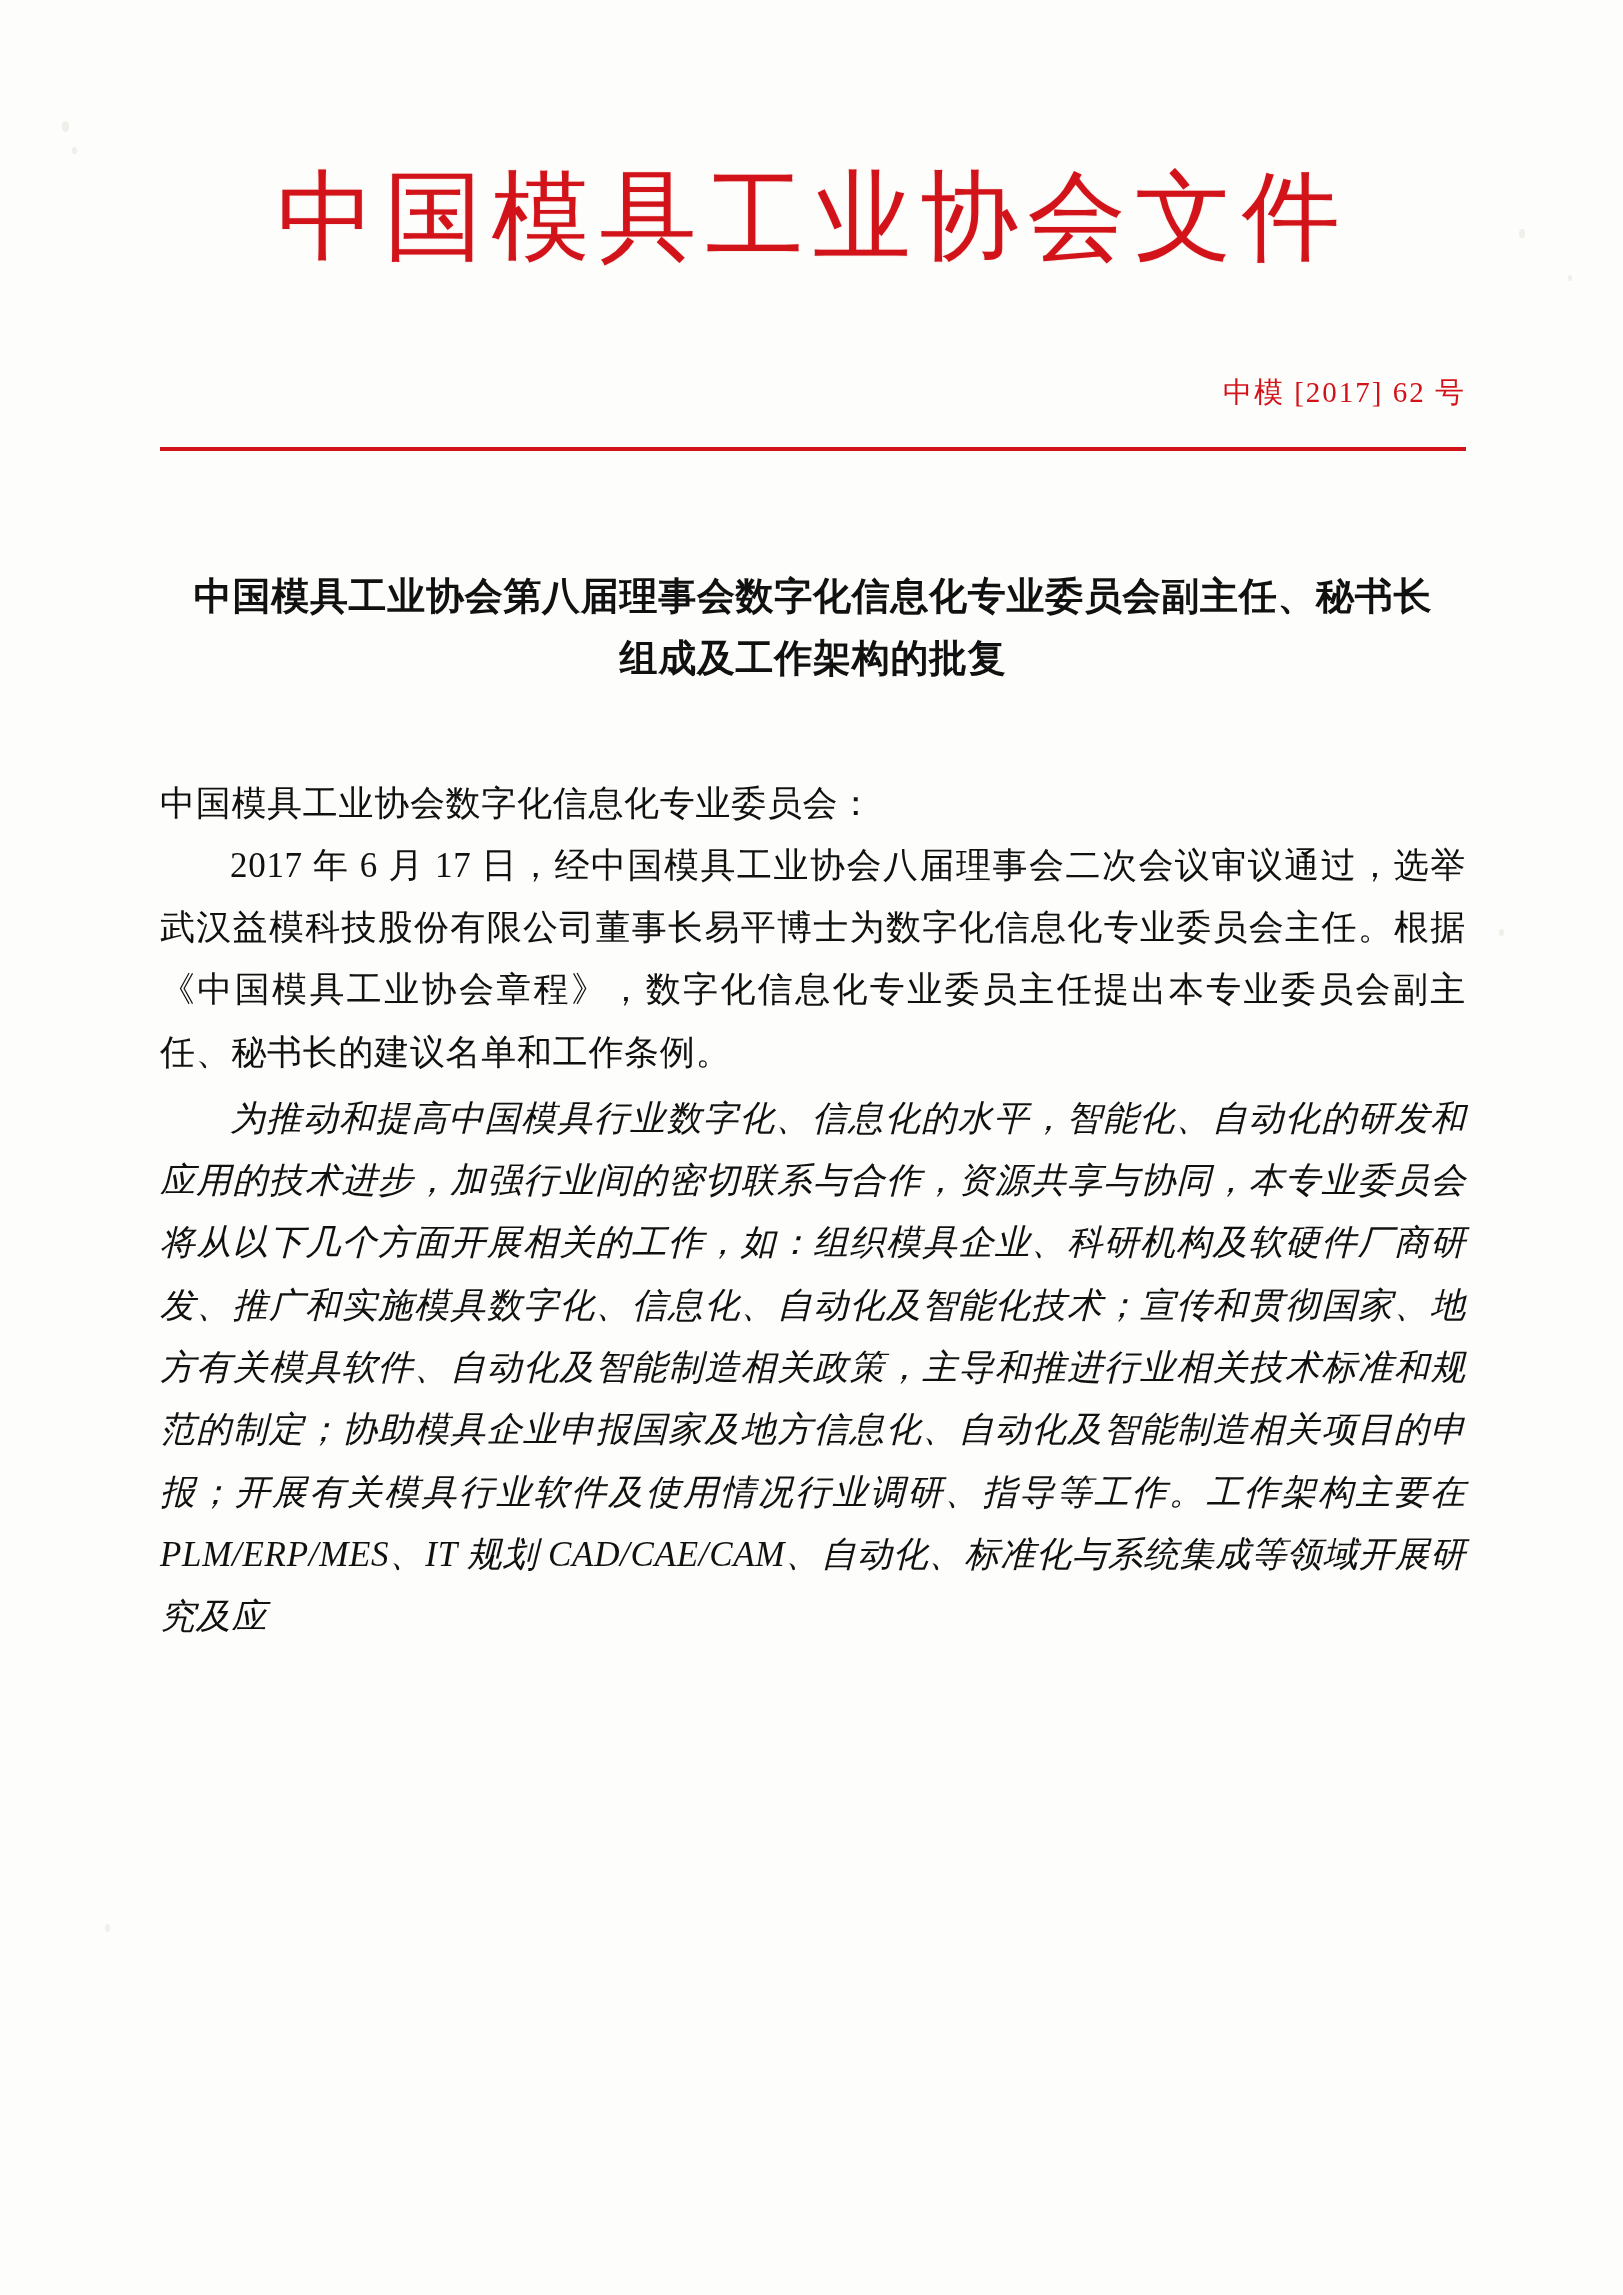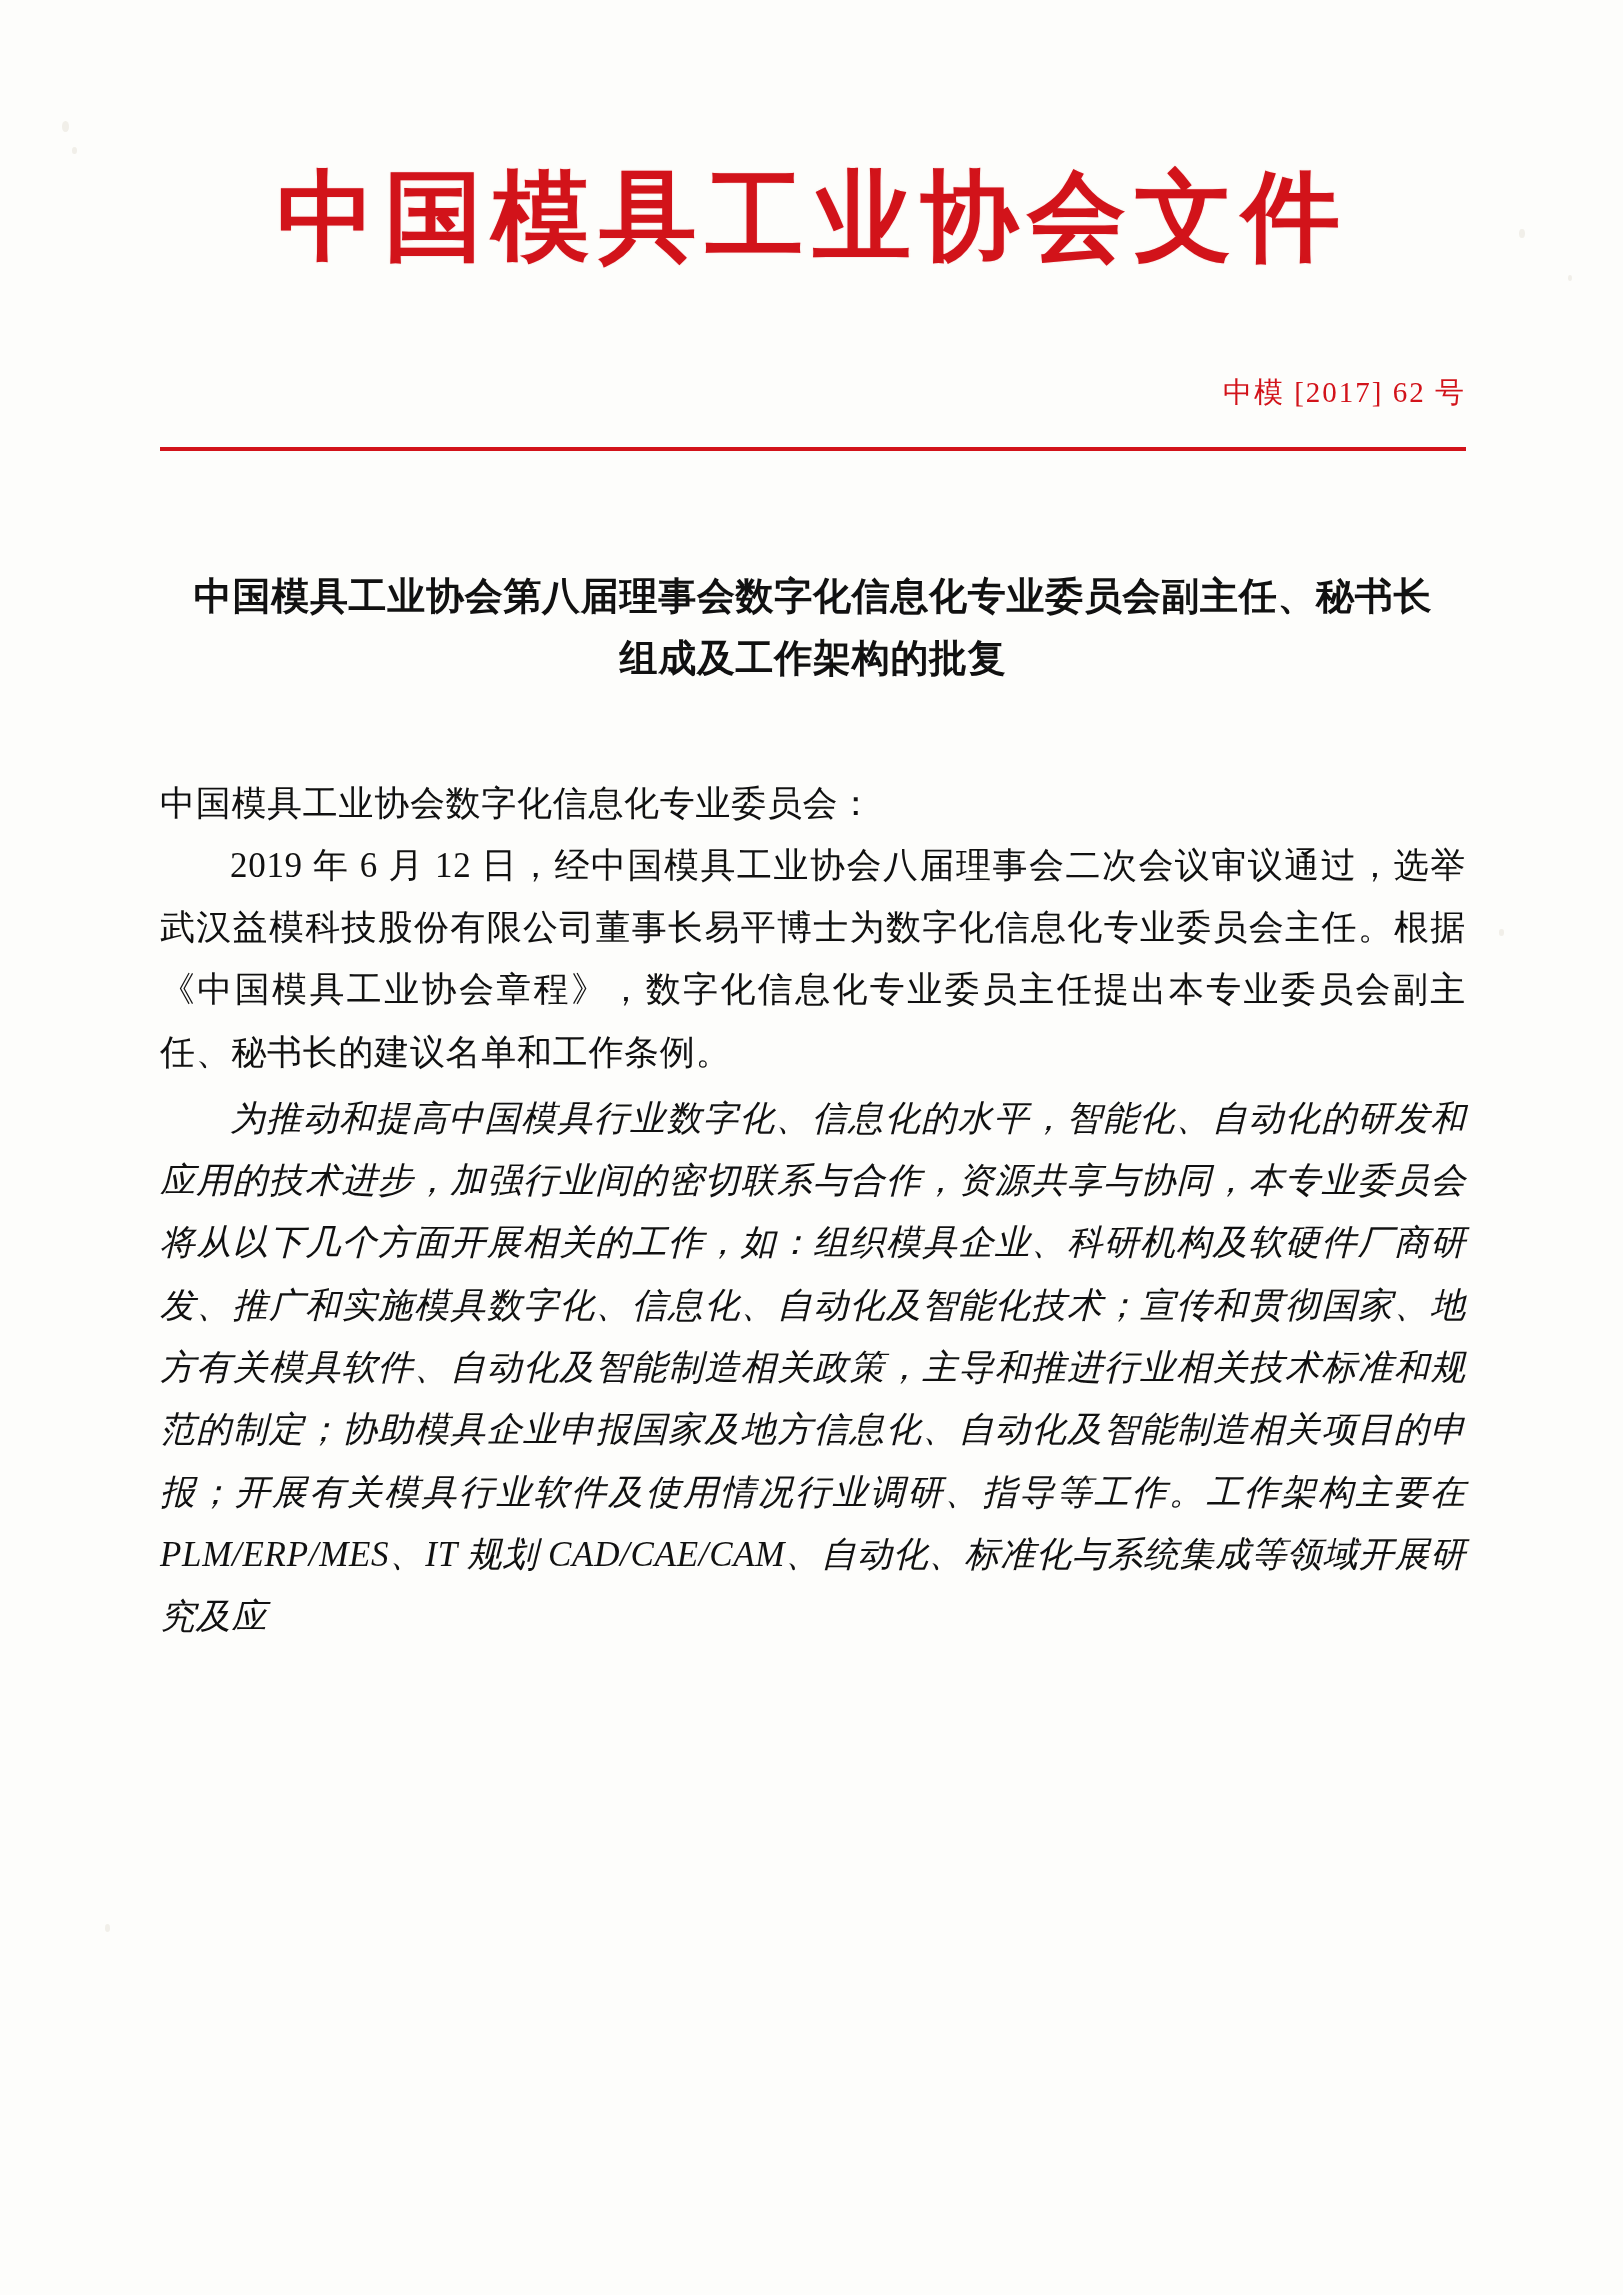--- a/index.html
+++ b/index.html
@@ -28,21 +28,21 @@
     position: absolute;
     left: 160px;
     top: 0;
     width: 1306px;
     height: 2295px;
   }
   .doc-title {
     text-align: center;
     color: #d2131a;
     font-family: "Liberation Serif", "DejaVu Serif", serif;
-    font-weight: bold;
+    font-weight: normal;
     font-size: 98px;
     letter-spacing: 9.2px;
     line-height: 1.1;
     margin: 0;
     padding-top: 164px;
     text-shadow: 0 0 1.3px rgba(210,19,26,.35);
   }
   .doc-number {
     text-align: right;
     color: #d2131a;
@@ -105,19 +105,19 @@
     <div class="doc-title">中国模具工业协会文件</div>
 
     <div class="doc-number">中模 [2017] 62 号</div>
 
     <div class="red-rule"></div>
 
     <div class="subject">中国模具工业协会第八届理事会数字化信息化专业委员会副主任、秘书长组成及工作架构的批复</div>
 
     <div class="addressee">中国模具工业协会数字化信息化专业委员会：</div>
 
-    <p class="body-para">2019 年 6 月 12 日，经中国模具工业协会八届理事会二次会议审议通过，选举武汉益模科技股份有限公司董事长易平博士为数字化信息化专业委员会主任。根据《中国模具工业协会章程》，数字化信息化专业委员主任提出本专业委员会副主任、秘书长的建议名单和工作条例。</p>
+    <p class="body-para">2017 年 6 月 17 日，经中国模具工业协会八届理事会二次会议审议通过，选举武汉益模科技股份有限公司董事长易平博士为数字化信息化专业委员会主任。根据《中国模具工业协会章程》，数字化信息化专业委员主任提出本专业委员会副主任、秘书长的建议名单和工作条例。</p>
 
     <p class="body-para">为推动和提高中国模具行业数字化、信息化的水平，智能化、自动化的研发和应用的技术进步，加强行业间的密切联系与合作，资源共享与协同，本专业委员会将从以下几个方面开展相关的工作，如：组织模具企业、科研机构及软硬件厂商研发、推广和实施模具数字化、信息化、自动化及智能化技术；宣传和贯彻国家、地方有关模具软件、自动化及智能制造相关政策，主导和推进行业相关技术标准和规范的制定；协助模具企业申报国家及地方信息化、自动化及智能制造相关项目的申报；开展有关模具行业软件及使用情况行业调研、指导等工作。工作架构主要在 PLM/ERP/MES、IT 规划 CAD/CAE/CAM、自动化、标准化与系统集成等领域开展研究及应</p>
 
   </div>
 </div>
 
 
 </body></html>

